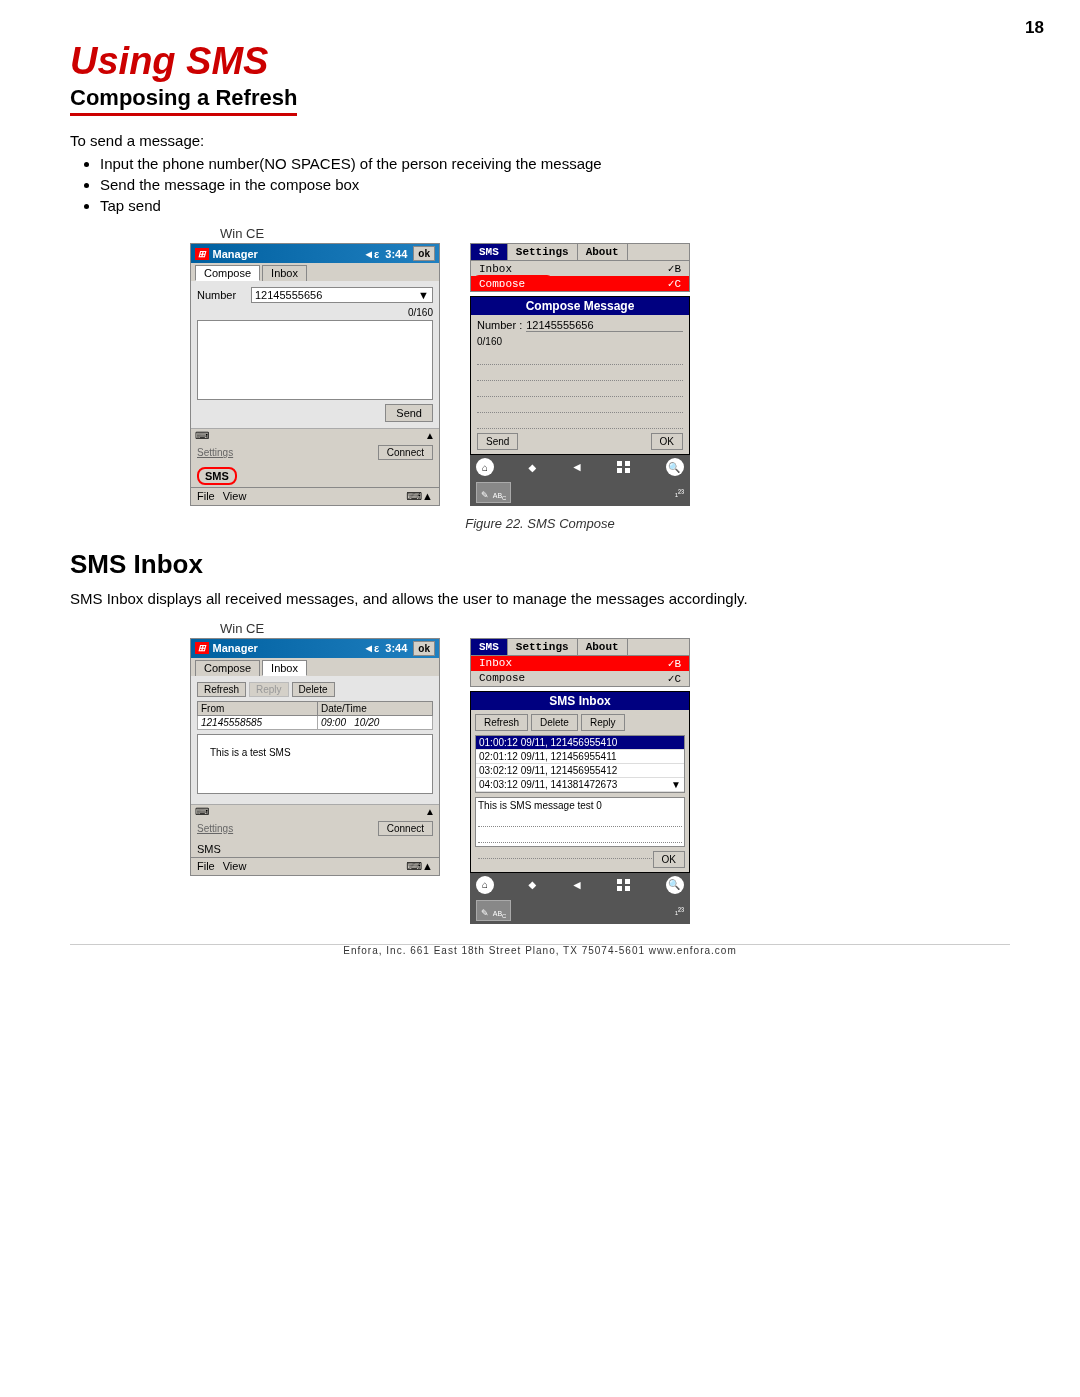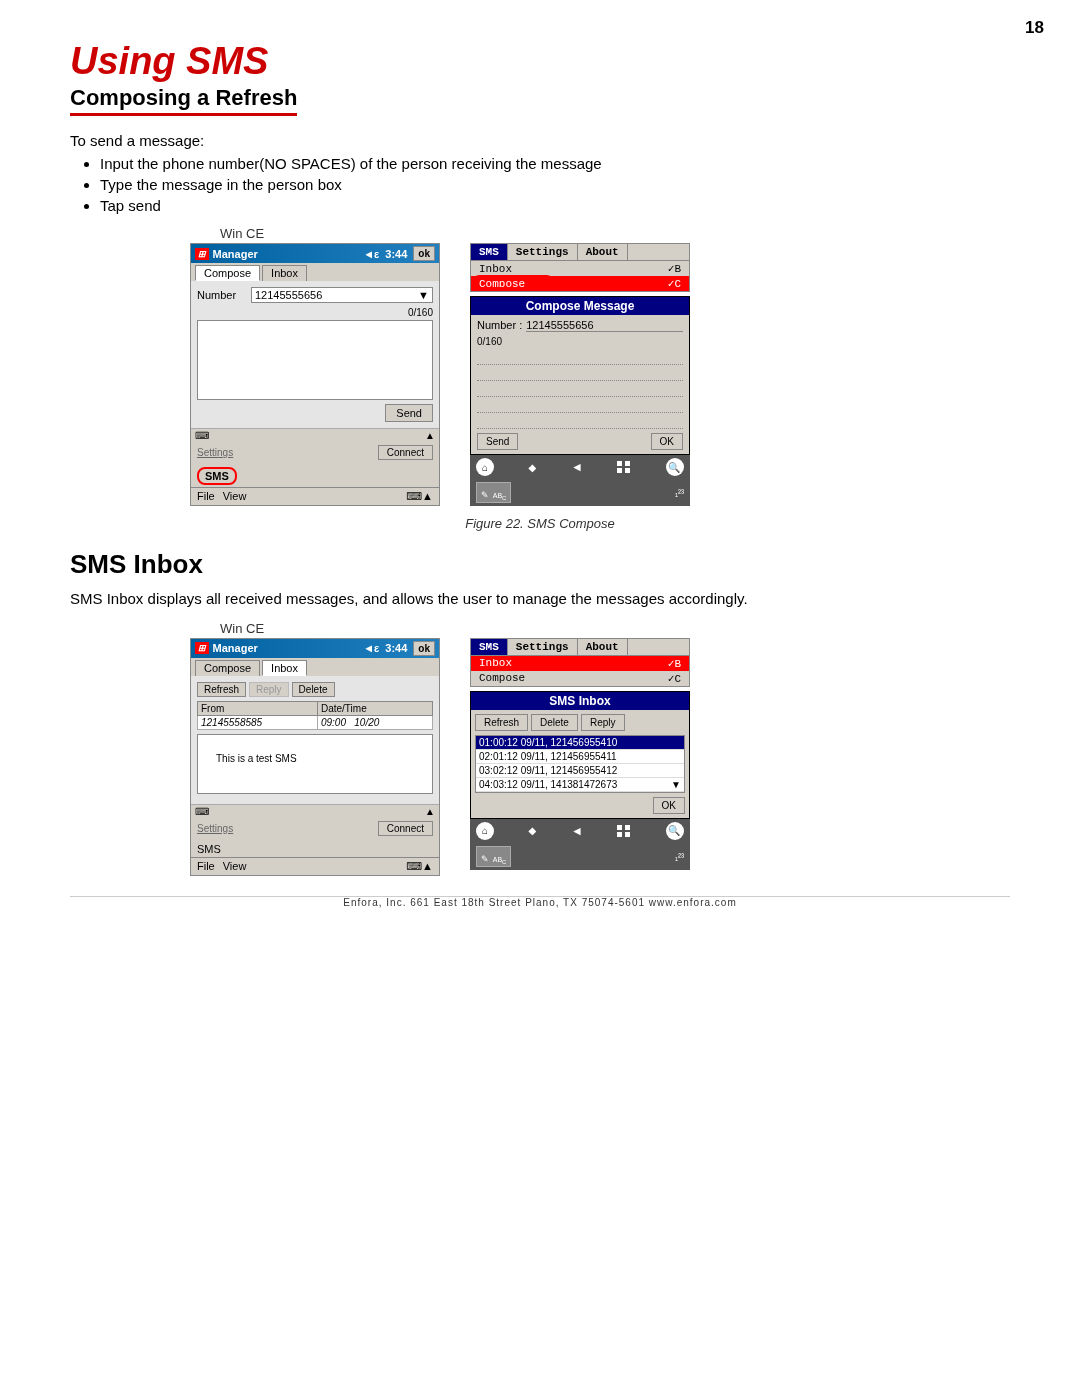--- a/index.html
+++ b/index.html
@@ -520,21 +520,21 @@
   <div class="section-title">Composing a Refresh</div>
 
   <div style="height:6px"></div>
 
   
   <div class="intro-text">To send a message:</div>
 
   
   <ul class="bullet-list">
     <li>Input the phone number(NO SPACES)  of the person receiving the message</li>
-    <li>Type the message in the person box</li>
+    <li>Send the message in the compose box</li>
     <li>Tap send</li>
   </ul>
 
   
   <div class="label-wince">Win CE</div>
 
   
   <div class="screenshots-row">
 
     <div class="wince-window">
@@ -711,21 +711,21 @@
               <td>12145558585</td>
               <td>
                 <span>09:00</span>
                 &nbsp;
                 <span>10/20</span>
               </td>
             </tr>
           </tbody>
         </table>
 
-        <div class="wince-textarea" style="height:60px;padding:18px;font-size:10px;">This is a test SMS</div>
+        <div class="wince-textarea" style="height:60px;padding:12px;font-size:10px;">This is a test SMS</div>
       </div>
 
       <div class="wince-taskbar">
         <span>⌨</span>
         <span>▲</span>
       </div>
 
       <div class="settings-row" style="padding:3px 6px;">
         <span class="settings-link">Settings</span>
         <button class="connect-btn">Connect</button>
@@ -776,20 +776,26 @@
           <div class="ppc-inbox-list">
             <div class="ppc-inbox-row selected">01:00:12 09/11, 121456955410</div>
             <div class="ppc-inbox-row">02:01:12 09/11, 121456955411</div>
             <div class="ppc-inbox-row">03:02:12 09/11, 121456955412</div>
             <div class="ppc-inbox-row" style="display:flex;justify-content:space-between;">
               <span>04:03:12 09/11, 141381472673</span>
               <span>▼</span>
             </div>
           </div>
 
+          <div class="ppc-msg-area">
+            <span>This is SMS message test 0</span>
+            <div class="ppc-line" style="margin-top:2px;"></div>
+            <div class="ppc-line" style="margin-top:2px;"></div>
+            <div class="ppc-line" style="margin-top:2px;"></div>
+          </div>
 
           <div style="display:flex;justify-content:flex-end;">
             <button class="ppc-btn">OK</button>
           </div>
         </div>
       </div>
 
       <div class="ppc-device-bar">
         <div class="ppc-home-icon">⌂</div>
         <div style="color:white;font-size:10px;">◆</div>

